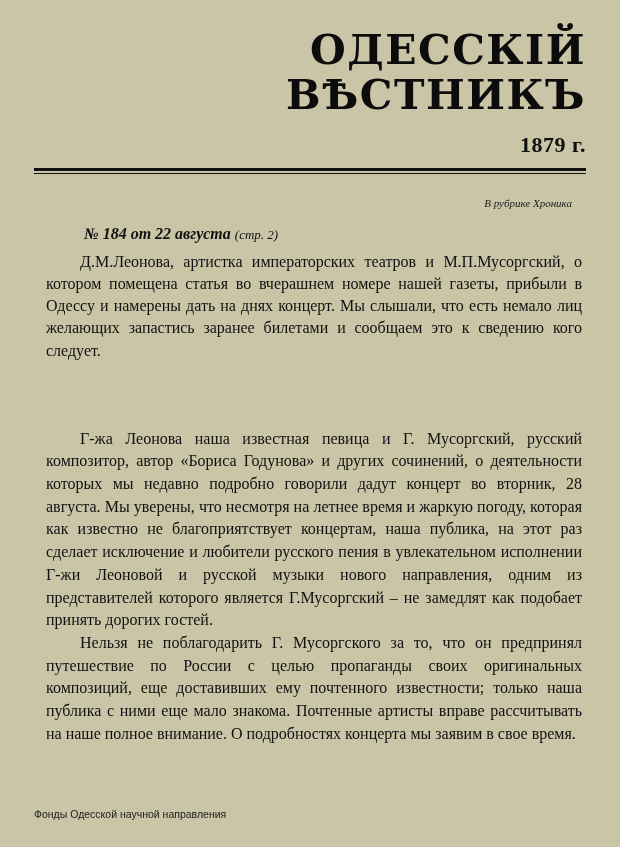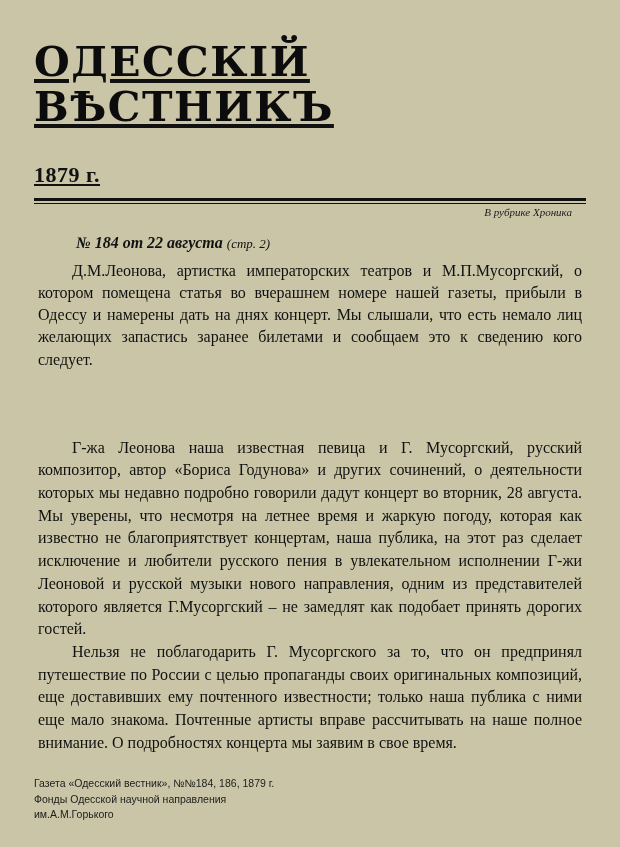--- a/index.html
+++ b/index.html
@@ -15,58 +15,58 @@
     overflow: hidden;
   }
   .page {
     position: relative;
     width: 620px;
     height: 847px;
     box-sizing: border-box;
     padding: 0 34px;
   }
   .masthead {
-    text-align: left;
-    padding-top: 40px;
-    text-decoration: underline;
+    text-align: right;
+    padding-top: 28px;
   }
   .masthead-title {
     font-family: "DejaVu Serif", serif;
     font-size: 41px;
     font-weight: bold;
     letter-spacing: 1.5px;
     line-height: 1.1;
     margin: 0;
     color: #0c0c0c;
   }
   .masthead-year {
     font-family: "Liberation Serif", serif;
     font-size: 22px;
     font-weight: bold;
-    margin-top: 32px;
+    margin-top: 14px;
     letter-spacing: 0.5px;
   }
   .rule-thick {
     border-top: 3px solid #111;
     margin-top: 10px;
   }
   .rule-thin {
     border-top: 1px solid #111;
     margin-top: 2px;
   }
   .rubric {
     text-align: right;
     font-style: italic;
     font-size: 11px;
-    margin-top: 2px;
+    margin-top: 23px;
     padding-right: 14px;
     color: #1a1a1a;
   }
   .article {
     margin-top: 14px;
+    margin-left: 8px;
   }
   .article-heading {
     font-style: italic;
     font-weight: bold;
     font-size: 16px;
     padding-left: 42px;
     margin-top: 16px;
     margin-bottom: 8px;
   }
   .article-heading .page-ref {
@@ -121,18 +121,16 @@
 
   <div class="gap-1"></div>
 
   <div class="article article-two">
     <div class="gap-2"></div>
     <p class="body-text">Г-жа Леонова наша известная певица и Г. Мусоргский, русский композитор, автор «Бориса Годунова» и других сочинений, о деятельности которых мы недавно подробно говорили дадут концерт во вторник, 28 августа. Мы уверены, что несмотря на летнее время и жаркую погоду, которая как известно не благоприятствует концертам, наша публика, на этот раз сделает исключение и любители русского пения в увлекательном исполнении Г-жи Леоновой и русской музыки нового направления, одним из представителей которого является Г.Мусоргский – не замедлят как подобает принять дорогих гостей.</p>
     <p class="body-text">Нельзя не поблагодарить Г. Мусоргского за то, что он предпринял путешествие по России с целью пропаганды своих оригинальных композиций, еще доставивших ему почтенного известности; только наша публика с ними еще мало знакома. Почтенные артисты вправе рассчитывать на наше полное внимание. О подробностях концерта мы заявим в свое время.</p>
   </div>
 
   <div class="footer">
-    <div>Газета «Одесский вестник», №№184, 186, 1879 г.</div>
     <div>Фонды  Одесской научной направления</div>
-    <div>им.А.М.Горького</div>
   </div>
 
 </div>
 
 </body></html>

